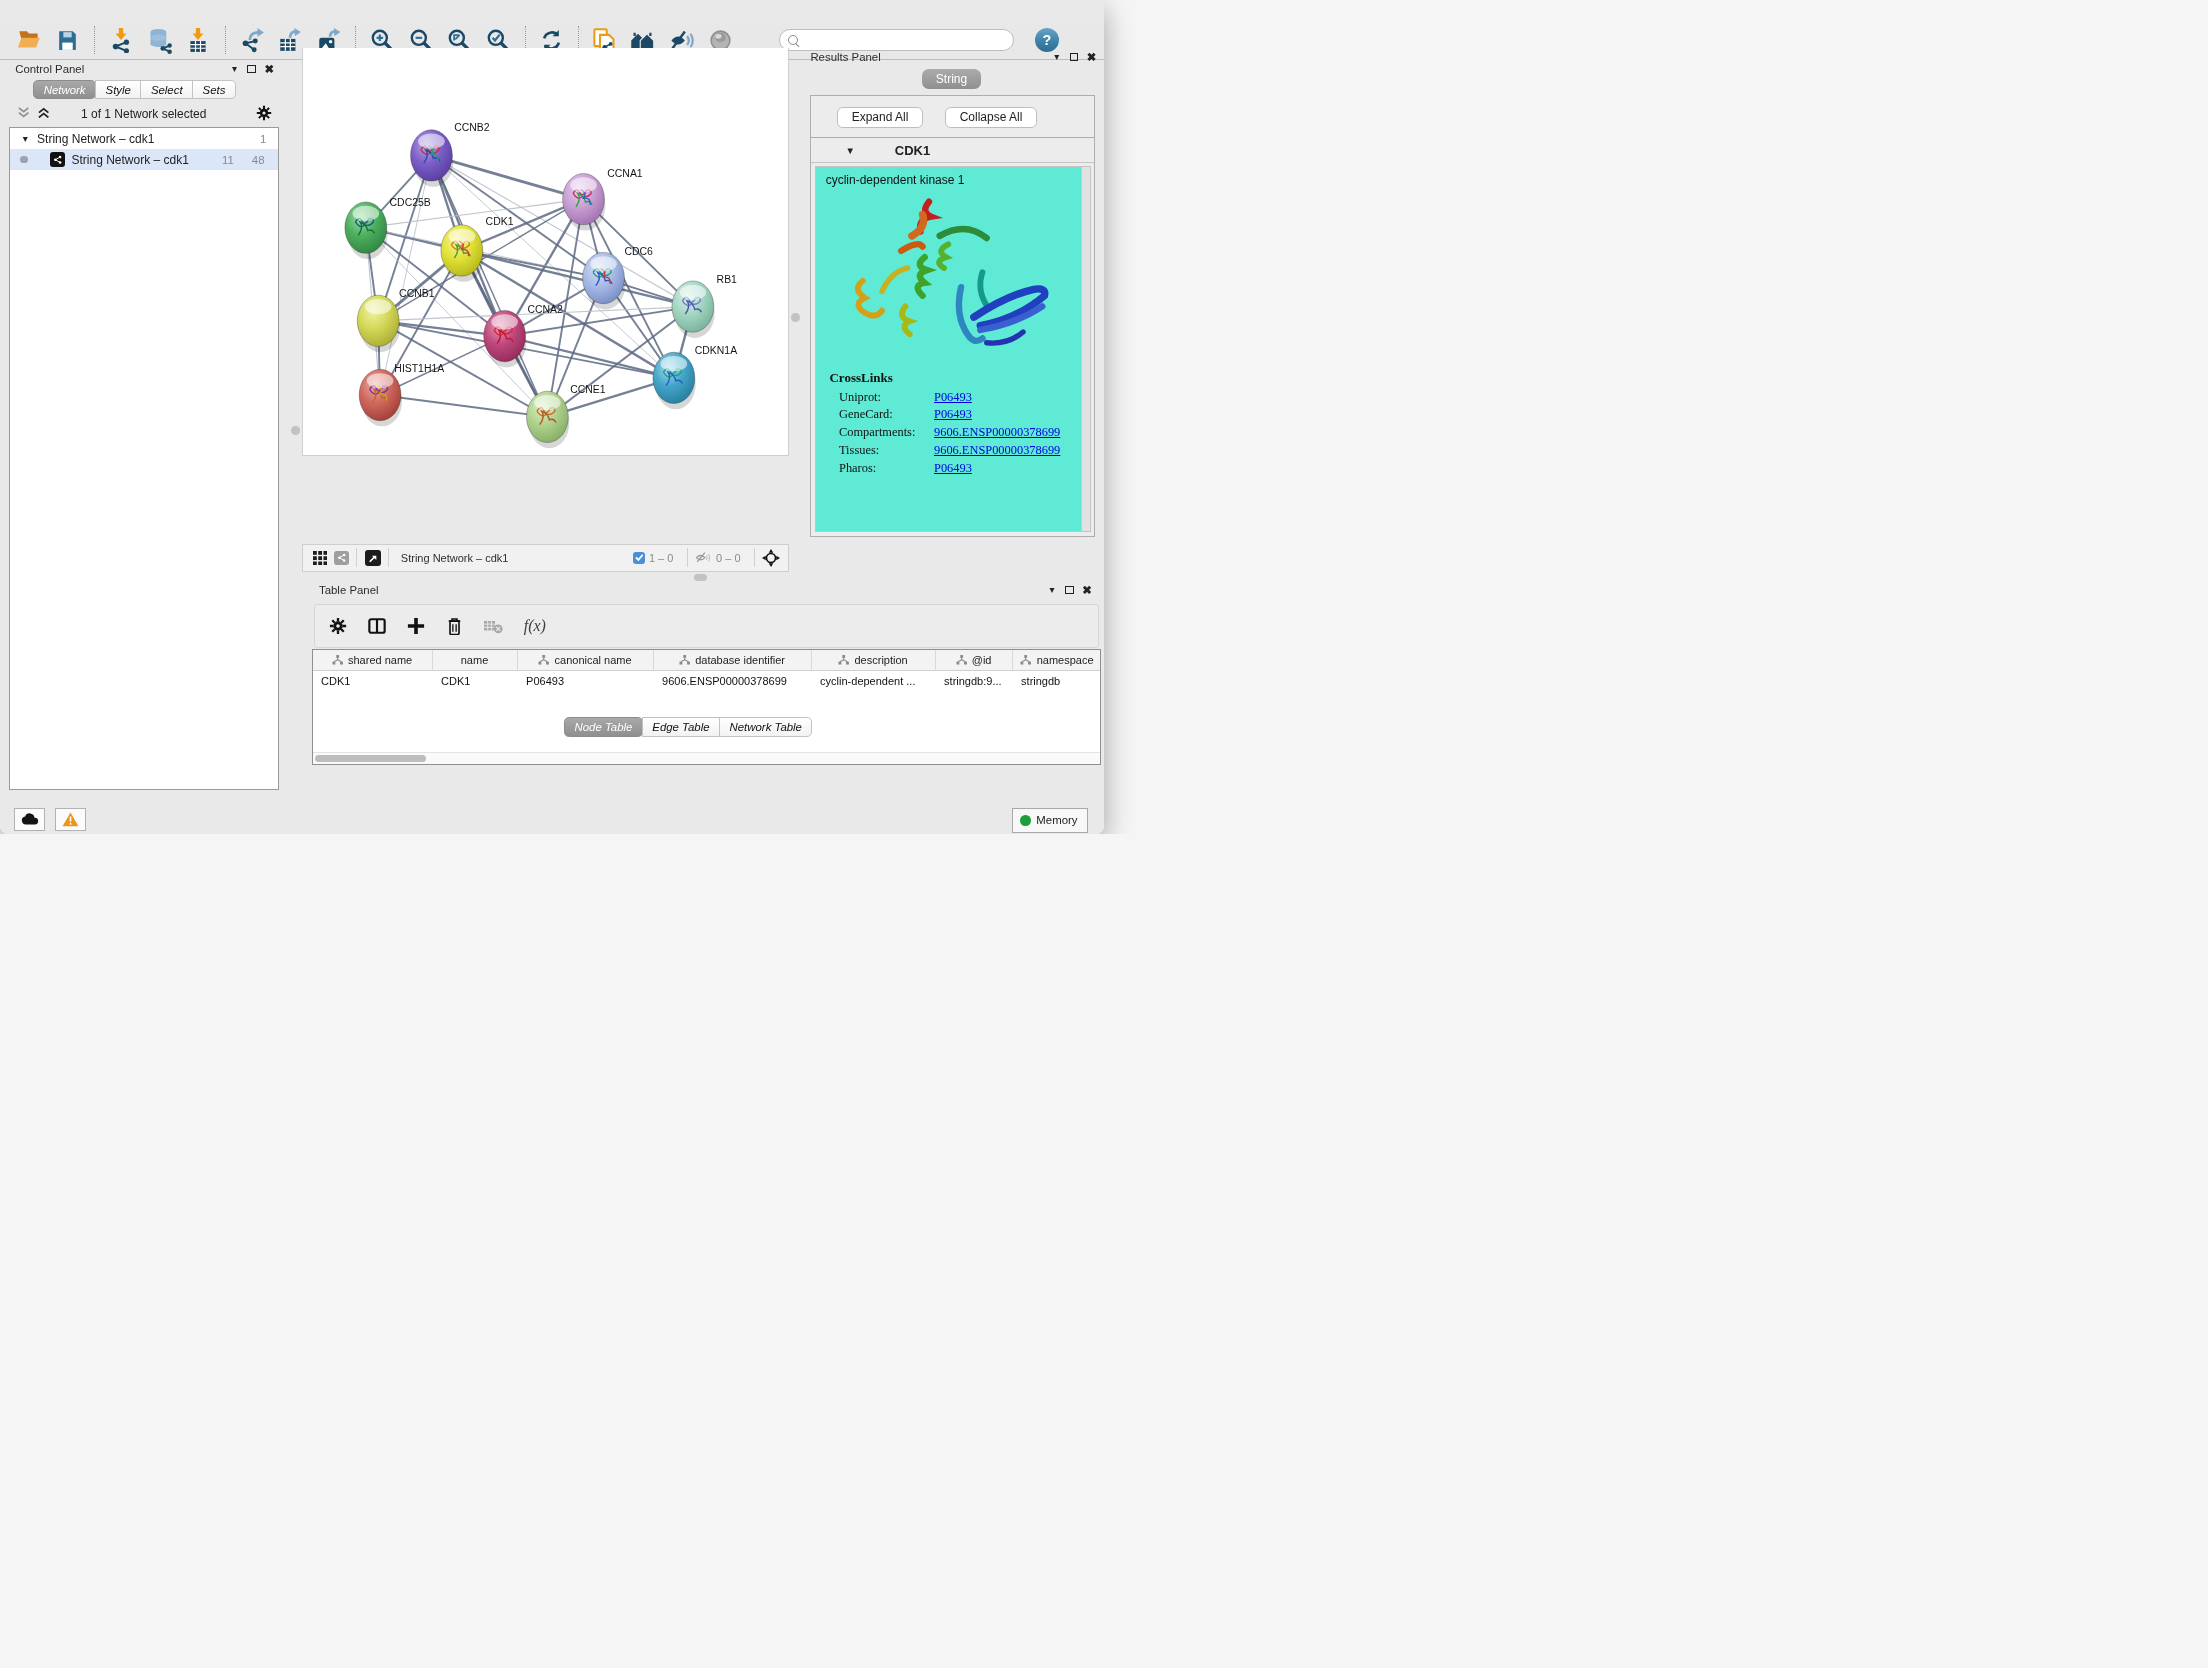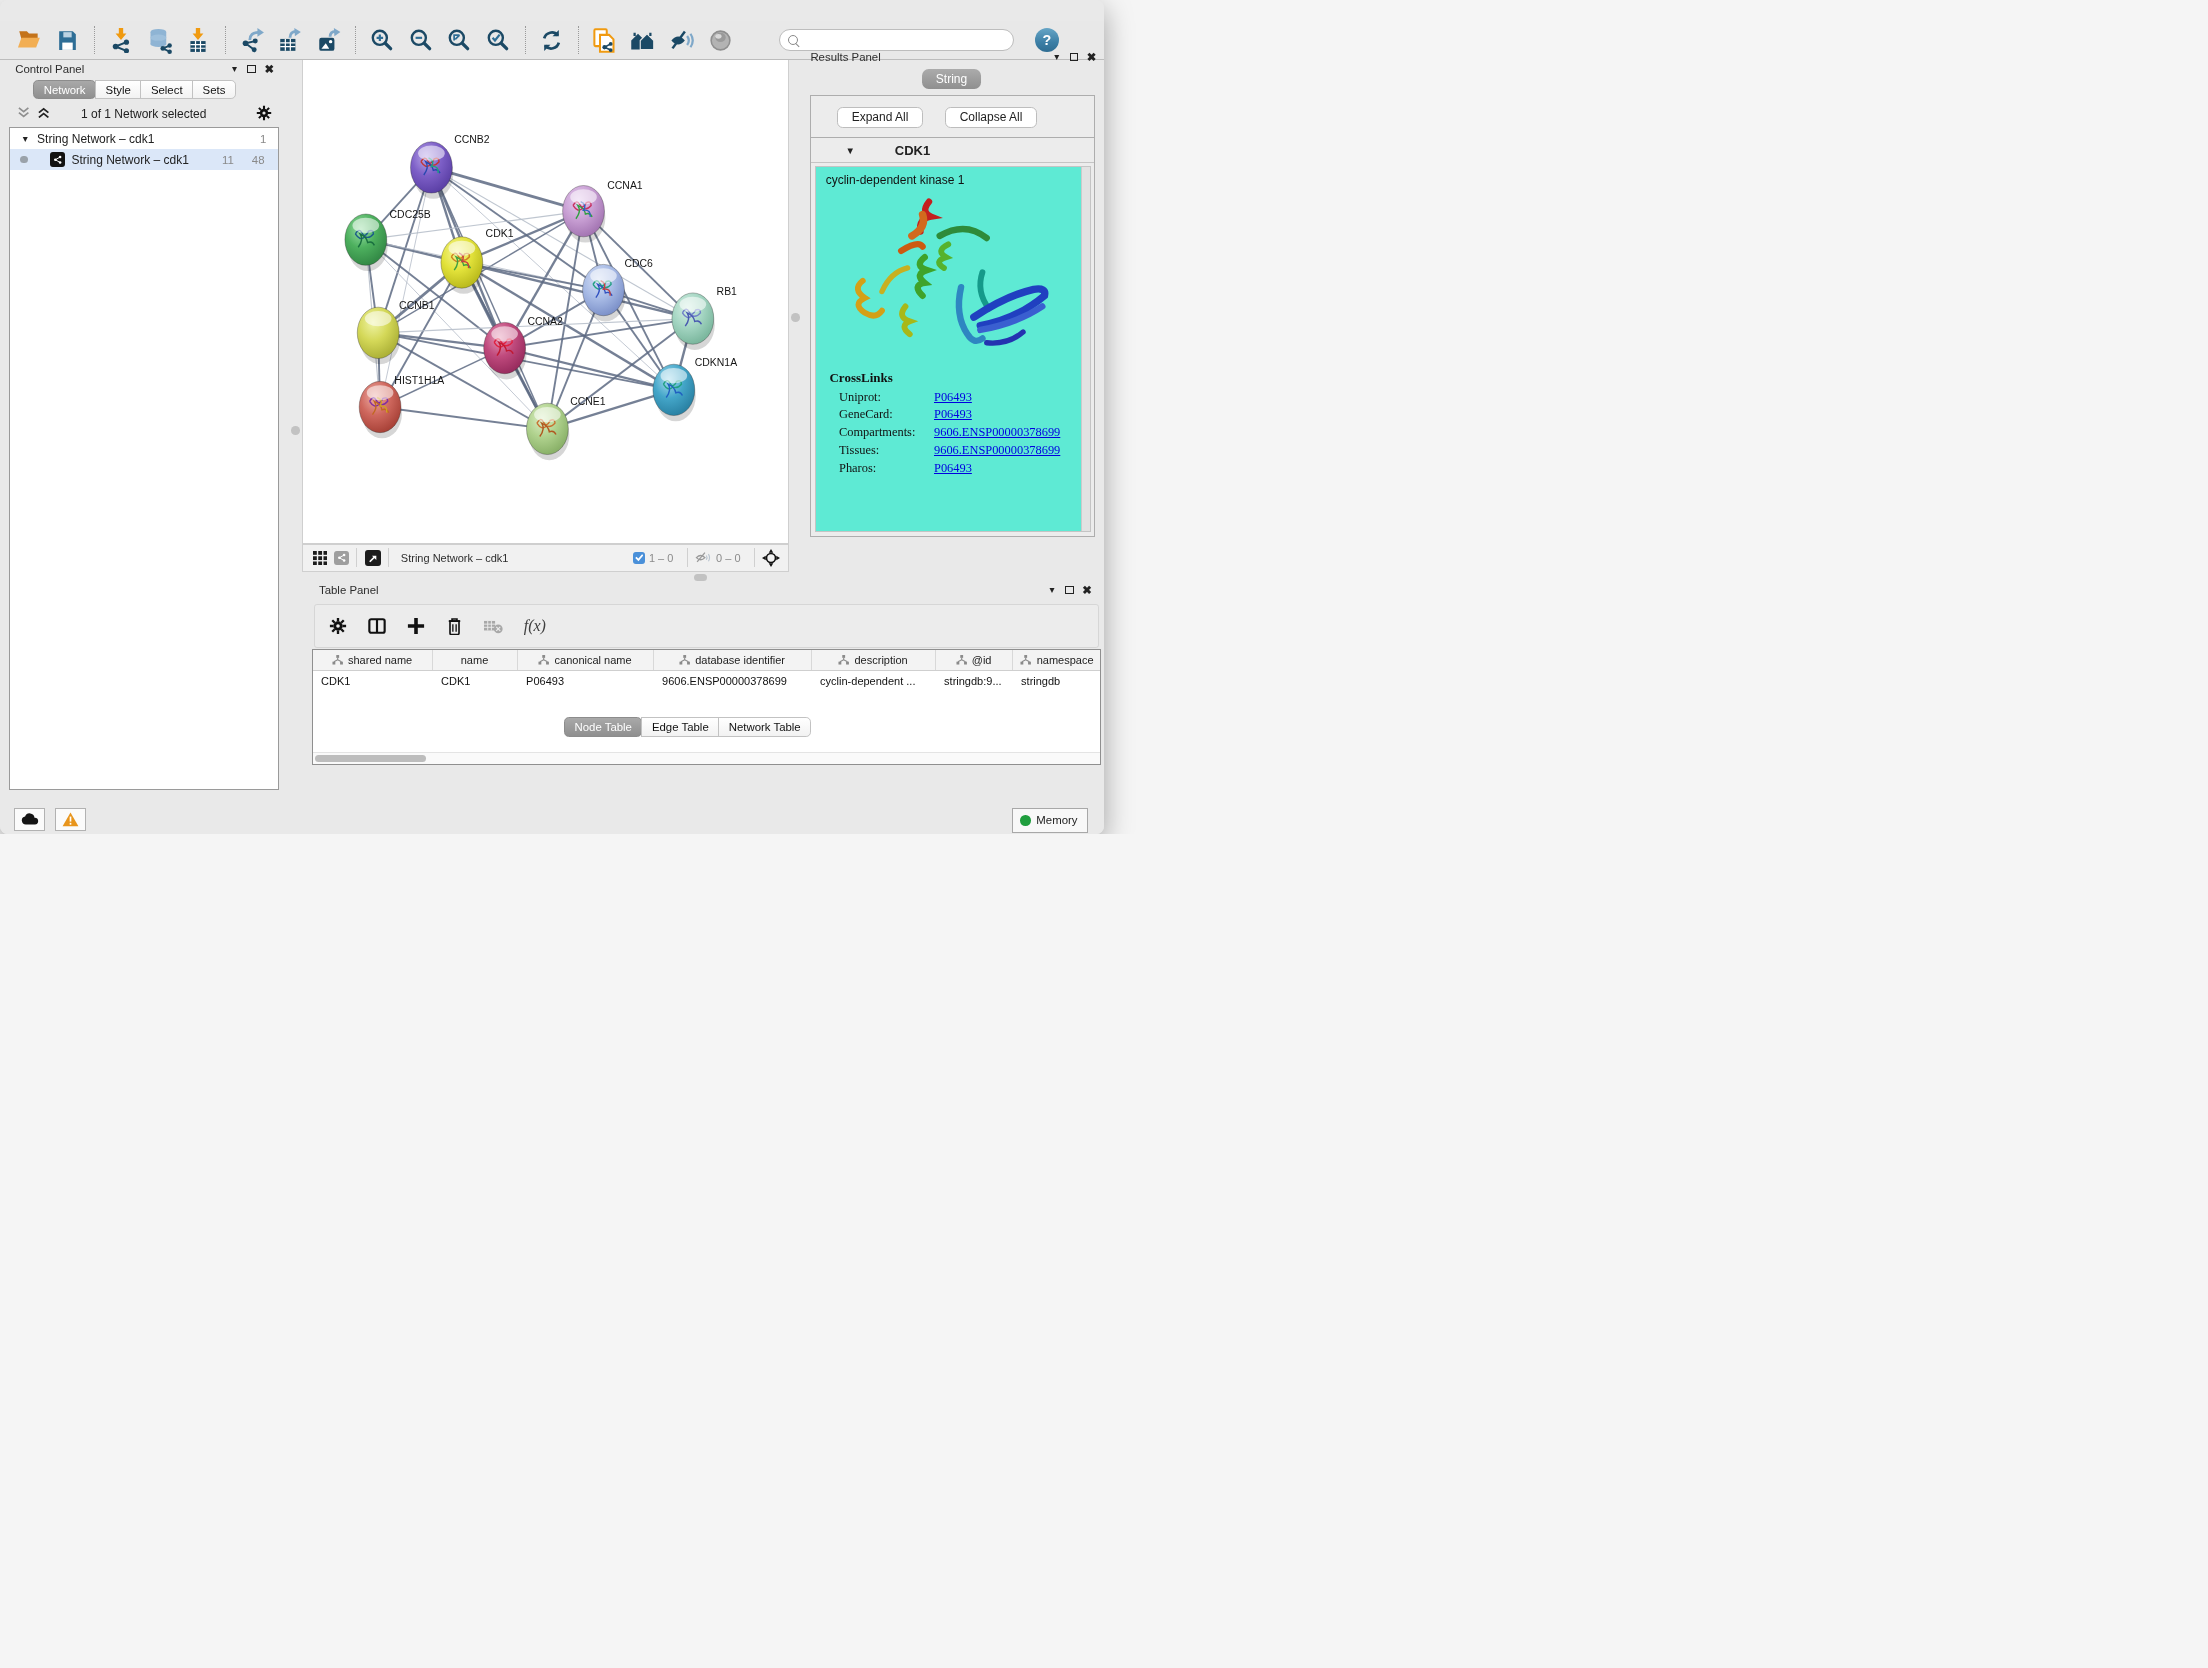--- a/index.html
+++ b/index.html
@@ -27,37 +27,37 @@
   .panel-title{font-size:11.4px;color:#2c2c2c;}
   .panel-ctrls{position:absolute;right:7.6px;top:2.9px;display:flex;gap:8.6px;align-items:center;color:#222;}
   .pc-min{font-size:8.6px;}
   .pc-float{width:8.6px;height:8.6px;border:1.4px solid #222;box-sizing:border-box;}
   .pc-close{font-size:11.4px;font-weight:bold;}
   
   .control-panel{position:absolute;left:5.7px;top:60px;width:276px;height:736px;}
   .cp-title{position:absolute;left:9.5px;top:2.9px;}
   .cp-tabs{position:absolute;left:27.6px;top:20px;display:flex;height:19px;}
   .seg{border:1px solid #c2c2c2;background:linear-gradient(#ffffff,#f2f2f2);color:#111;font-size:11.4px;
-       display:flex;align-items:center;justify-content:center;padding:0 9.5px;margin-left:-1px;}
+       display:flex;align-items:center;justify-content:center;padding:0 9.5px;margin-left:-1px;font-style:italic;}
   .seg.first{border-radius:4.8px 0 0 4.8px;margin-left:0;}
   .seg.last{border-radius:0 4.8px 4.8px 0;}
   .seg.active{background:linear-gradient(#a9a9a9,#8f8f8f);color:#fff;border-color:#8c8c8c;border-radius:4.8px;}
   .cp-statusrow{position:absolute;left:0;right:0;top:44px;height:19px;}
   .chev{position:absolute;top:2.9px;width:13.3px;height:11.4px;}
   .cp-status{position:absolute;left:0;right:0;top:2.9px;text-align:center;font-size:12px;color:#222;}
   .cp-gear{position:absolute;right:9.5px;top:1px;}
   .tree{position:absolute;left:2.9px;right:2.9px;top:67px;bottom:5.7px;background:#fff;border:1px solid #9a9a9a;}
   .trow{position:relative;height:21px;display:flex;align-items:center;font-size:12px;}
   .trow .tri{margin:0 7.6px 0 11.4px;font-size:8.6px;}
   .trow.child{background:#dbe7f8;}
   .dot{width:7.6px;height:7.6px;border-radius:50%;background:#9aa2aa;margin:0 9.5px 0 10.5px;flex:none;}
   .sharesq{width:14.3px;height:14.3px;border-radius:2.9px;background:#111;display:flex;align-items:center;justify-content:center;margin-right:6.7px;flex:none;}
   .tnum{position:absolute;font-size:11.4px;color:#8a8a8a;}
   
-  .net-canvas{position:absolute;left:302px;top:60px;width:487px;height:484px;background:#fff;border:1px solid #cfcfcf;border-top:none;box-sizing:border-box;}
+  .net-canvas{position:absolute;left:302px;top:48px;width:487px;height:408px;background:#fff;border:1px solid #cfcfcf;border-top:none;box-sizing:border-box;}
   .net-toolbar{position:absolute;left:302px;top:544px;width:487px;height:27.6px;background:#f1f1f1;
                border:1px solid #cfcfcf;box-sizing:border-box;display:flex;align-items:center;font-size:11px;color:#333;}
   .ntsep{width:1px;height:19px;background:#d0d0d0;margin:0 7.6px;}
   .nt-title{flex:1;padding-left:3.8px;color:#2e2e2e;}
   .cbx{width:12.4px;height:12.4px;border-radius:2.9px;background:#4a90d9;display:flex;align-items:center;justify-content:center;margin-right:3.8px;}
   .counts{color:#8b8b8b;margin-right:5.7px;}
   
   .knob{position:absolute;background:#c2c2c2;border-radius:50%;}
   
   .results-panel{position:absolute;left:799px;top:48px;width:305px;height:517px;}

